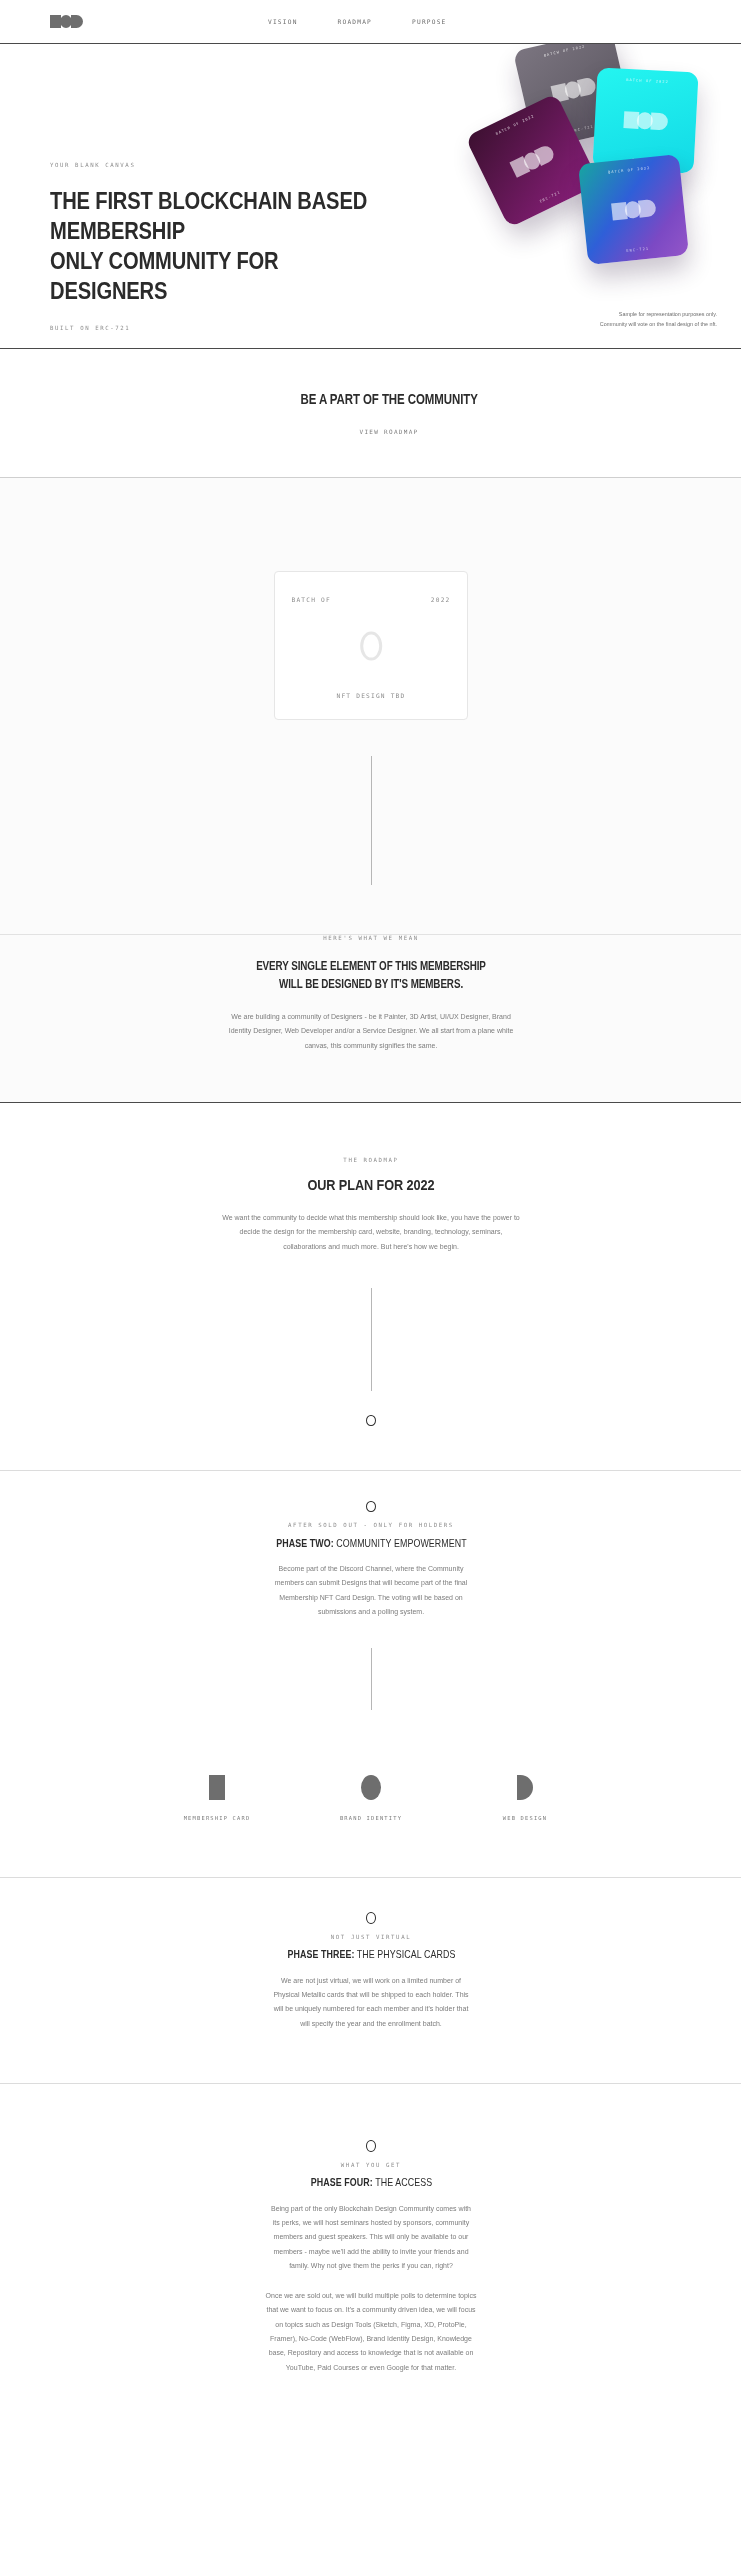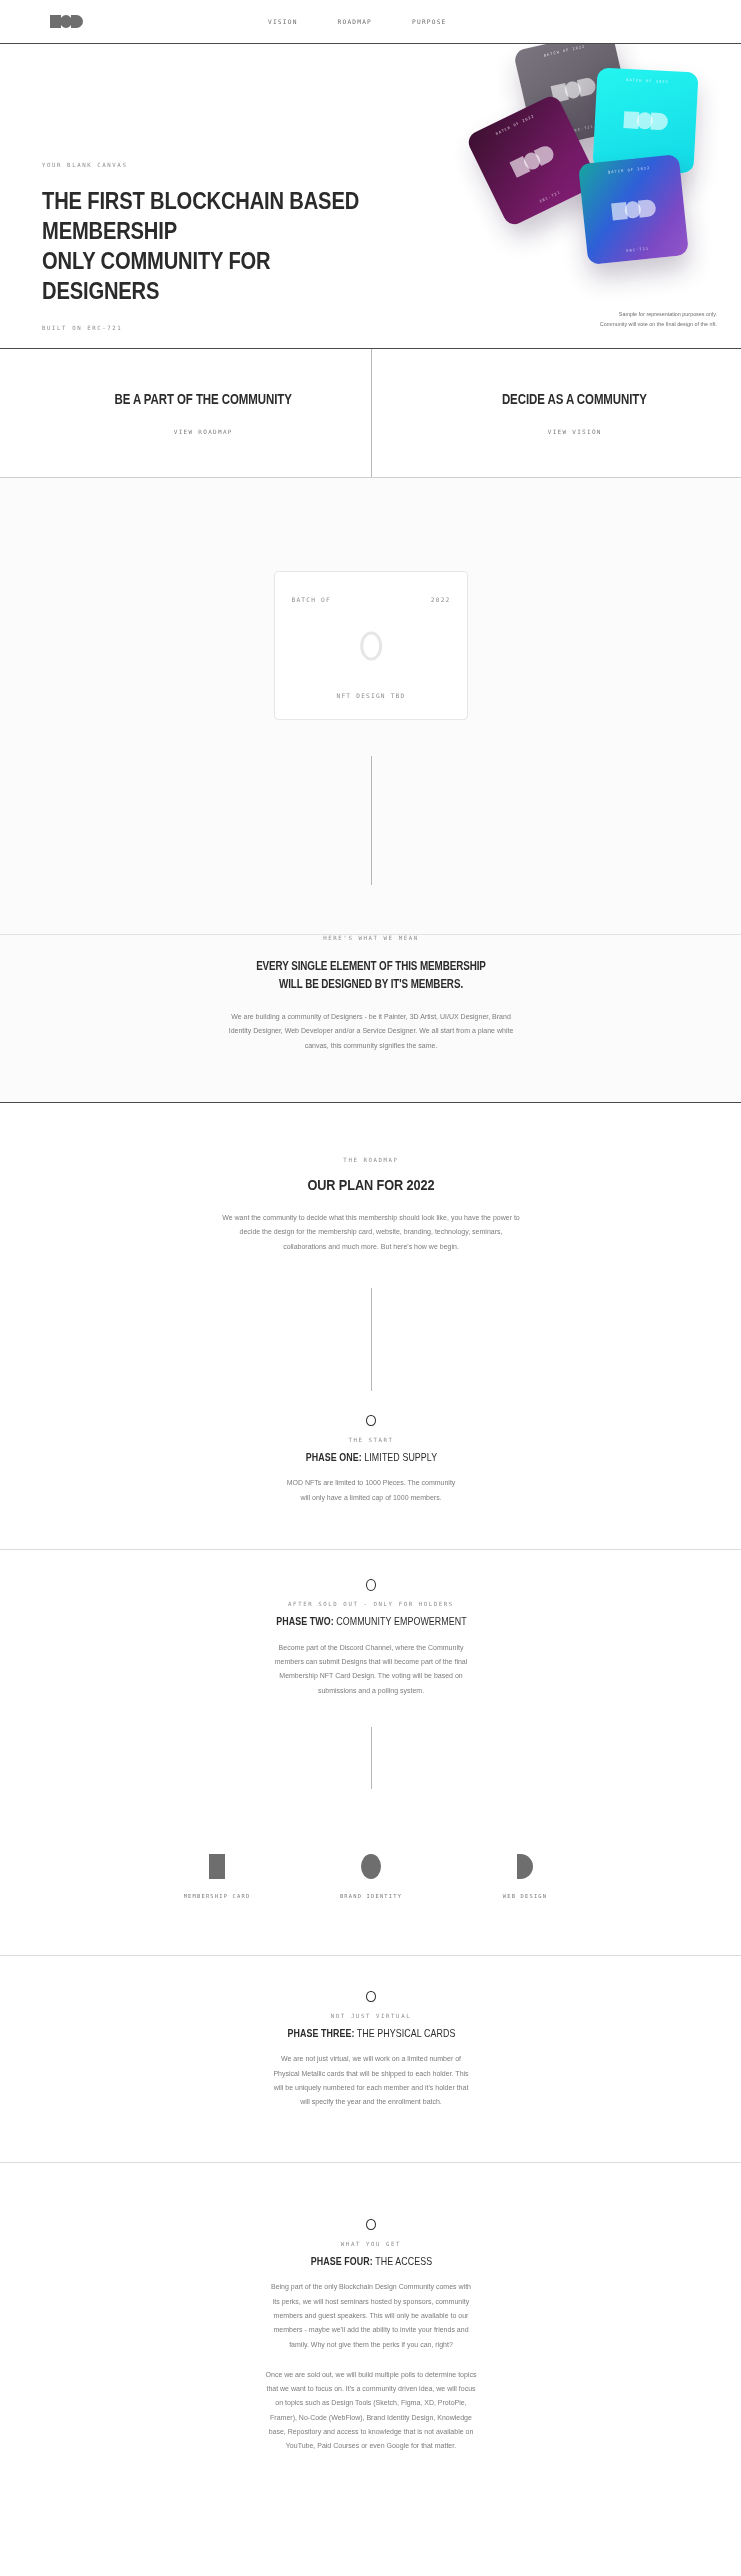--- a/index.html
+++ b/index.html
@@ -70,21 +70,21 @@
 
   
   .hero{
     position:relative;
     height:305px;
     border-bottom:0.5px solid #4a4a4a;
     overflow:hidden;
   }
   .hero-copy{
     position:absolute;
-    left:42px;
+    left:50px;
     top:118px;
     width:392px;
   }
   .hero-copy .eyebrow{ margin-bottom:17.5px; }
   .hero-title{
     font-family:"Liberation Sans Narrow","Liberation Sans",sans-serif;
     font-weight:700;
     font-size:24px;
     line-height:1.26;
     letter-spacing:-0.2px;
@@ -322,24 +322,20 @@
     <div>Sample for representation purposes only.</div>
     <div>Community will vote on the final design of the nft.</div>
   </div>
 </section>
 
 <section class="dual">
   <div class="dual-col">
     <div class="display dual-title">BE A PART OF THE COMMUNITY</div>
     <a class="dual-link" href="#">VIEW ROADMAP</a>
   </div>
-  <div class="dual-col">
-    <div class="display dual-title">DECIDE AS A COMMUNITY</div>
-    <a class="dual-link" href="#">VIEW VISION</a>
-  </div>
 </section>
 
 <section class="membership">
 
   <div class="nftcard">
     <div class="row">
       <span>BATCH OF</span>
       <span>2022</span>
     </div>
     <div class="ring"></div>
@@ -365,28 +361,20 @@
   <div class="wide-wrap">
     <div class="eyebrow">THE ROADMAP</div>
     <div class="display" style="font-size:15.5px;margin:13.4px 0 16.5px">OUR PLAN FOR 2022</div>
     <p class="body-copy" style="width:299px;margin:0 auto">We want the community to decide what this membership should look like, you have the power to decide the design for the membership card, website, branding, technology, seminars, collaborations and much more. But here's how we begin.</p>
   </div>
 
   <div class="vline" style="height:103px;margin-top:34px"></div>
 
   <div class="phase" style="padding-top:24px">
     <div class="odot"></div>
-    <div class="center-wrap" style="margin-top:10.3px">
-      <div class="eyebrow">THE START</div>
-      <div class="phase-head">
-        <b>PHASE ONE:</b>
-        <span>LIMITED SUPPLY</span>
-      </div>
-      <p class="body-copy para" style="width:170px;margin:0 auto">MOD NFTs are limited to 1000 Pieces. The community will only have a limited cap of 1000 members.</p>
-    </div>
   </div>
 
   <div class="sep" style="margin-top:44px"></div>
 
   <div class="phase" style="padding-top:30px">
     <div class="odot"></div>
     <div class="center-wrap" style="margin-top:10.3px">
       <div class="eyebrow">AFTER SOLD OUT - ONLY FOR HOLDERS</div>
       <div class="phase-head">
         <b>PHASE TWO:</b>

